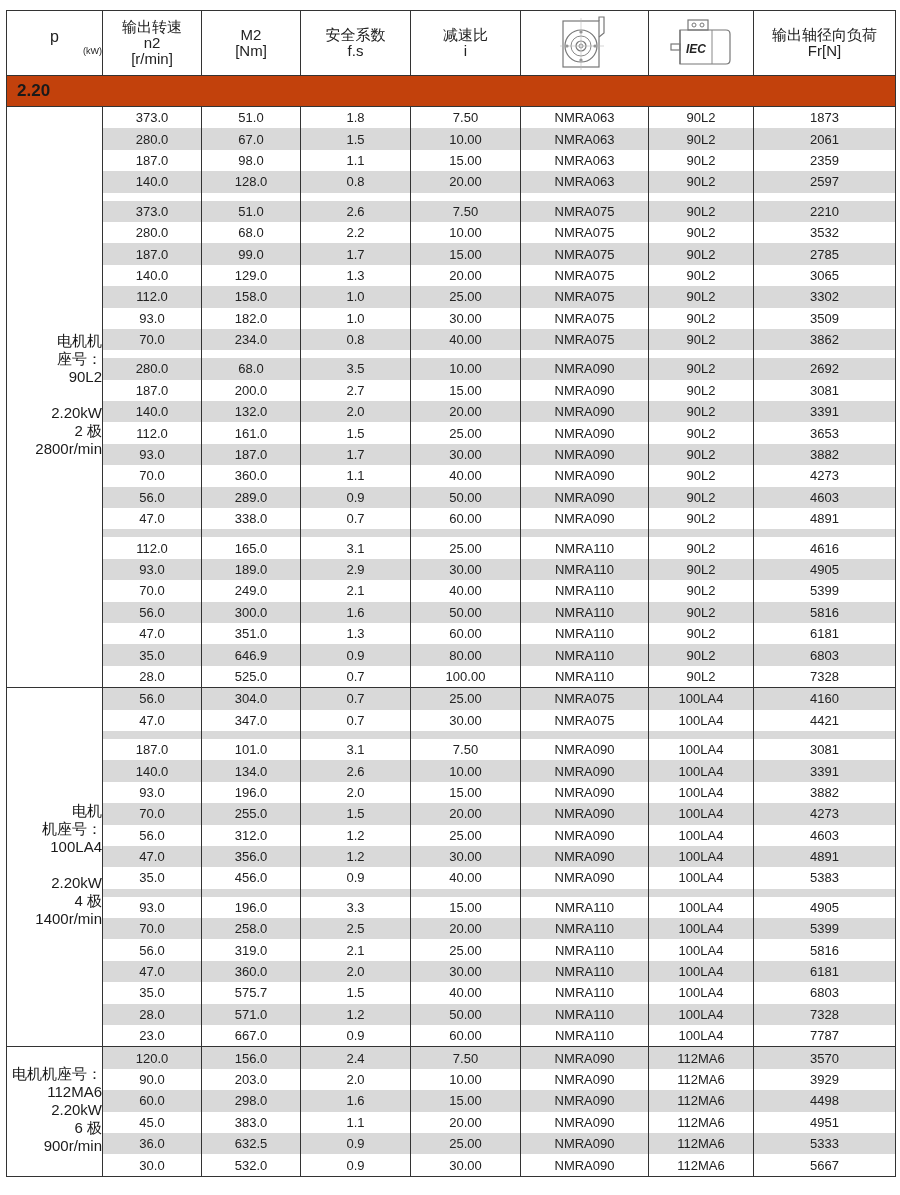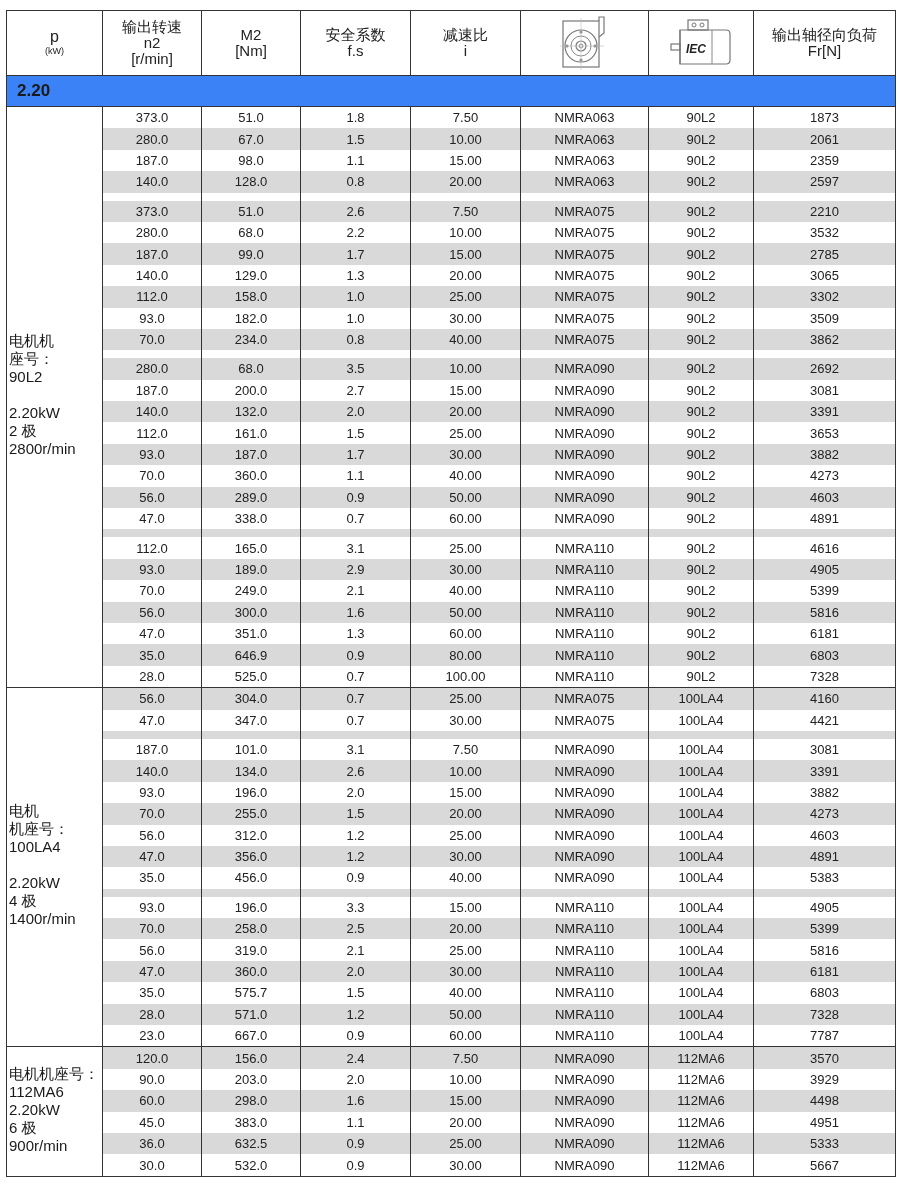--- a/index.html
+++ b/index.html
@@ -10,25 +10,25 @@
   table.spec col.c0 { width: 96px; }
   table.spec col.c1 { width: 99px; }
   table.spec col.c2 { width: 99px; }
   table.spec col.c3 { width: 110px; }
   table.spec col.c4 { width: 110px; }
   table.spec col.c5 { width: 128px; }
   table.spec col.c6 { width: 105px; }
   table.spec col.c7 { width: 142px; }
   thead th { border: 1.5px solid #333; font-weight: normal; height: 64px; padding: 0;
              text-align: center; vertical-align: middle; font-size: 15px; line-height: 16px; color: #222; }
-  thead th .sub { font-size: 9px; display: block; line-height: 12px; }
+  thead th .sub { font-size: 9px; display: block; line-height: 12px; text-align: right; }
   thead th .p { font-size: 16px; display: block; }
-  tr.power td { background: #3b82f6; border: 1.5px solid #333; height: 30px; padding: 0 0 0 10px;
+  tr.power td { background: #c2410c; border: 1.5px solid #333; height: 30px; padding: 0 0 0 10px;
                 font-weight: bold; font-size: 17px; }
-  td.motor { border: 1.5px solid #333; vertical-align: middle; text-align: left; padding: 0 0 4px 2px;
+  td.motor { border: 1.5px solid #333; vertical-align: middle; text-align: right; padding: 0 0 4px 2px;
              font-size: 15px; line-height: 18px; white-space: pre-line; background: #fff; }
   td.cell { height: 21.4px; padding: 0; text-align: center; font-size: 13px; color: #222;
             border-left: 1.5px solid #333; border-right: 1.5px solid #333; }
   tr.shade td.cell { background: #d9d9d9; box-shadow: inset 0 0 0 0 #fff; }
   tr.sep td.cell { height: 8px; font-size: 0; }
   tr.sep.shade td.cell { background: #d9d9d9; }
   tr.grp-end td.cell { border-bottom: 1.5px solid #333; }
   tr.grp-start td.cell { border-top: 1.5px solid #333; }
   .icon-box { display: inline-block; font-style: italic; }
 </style>

